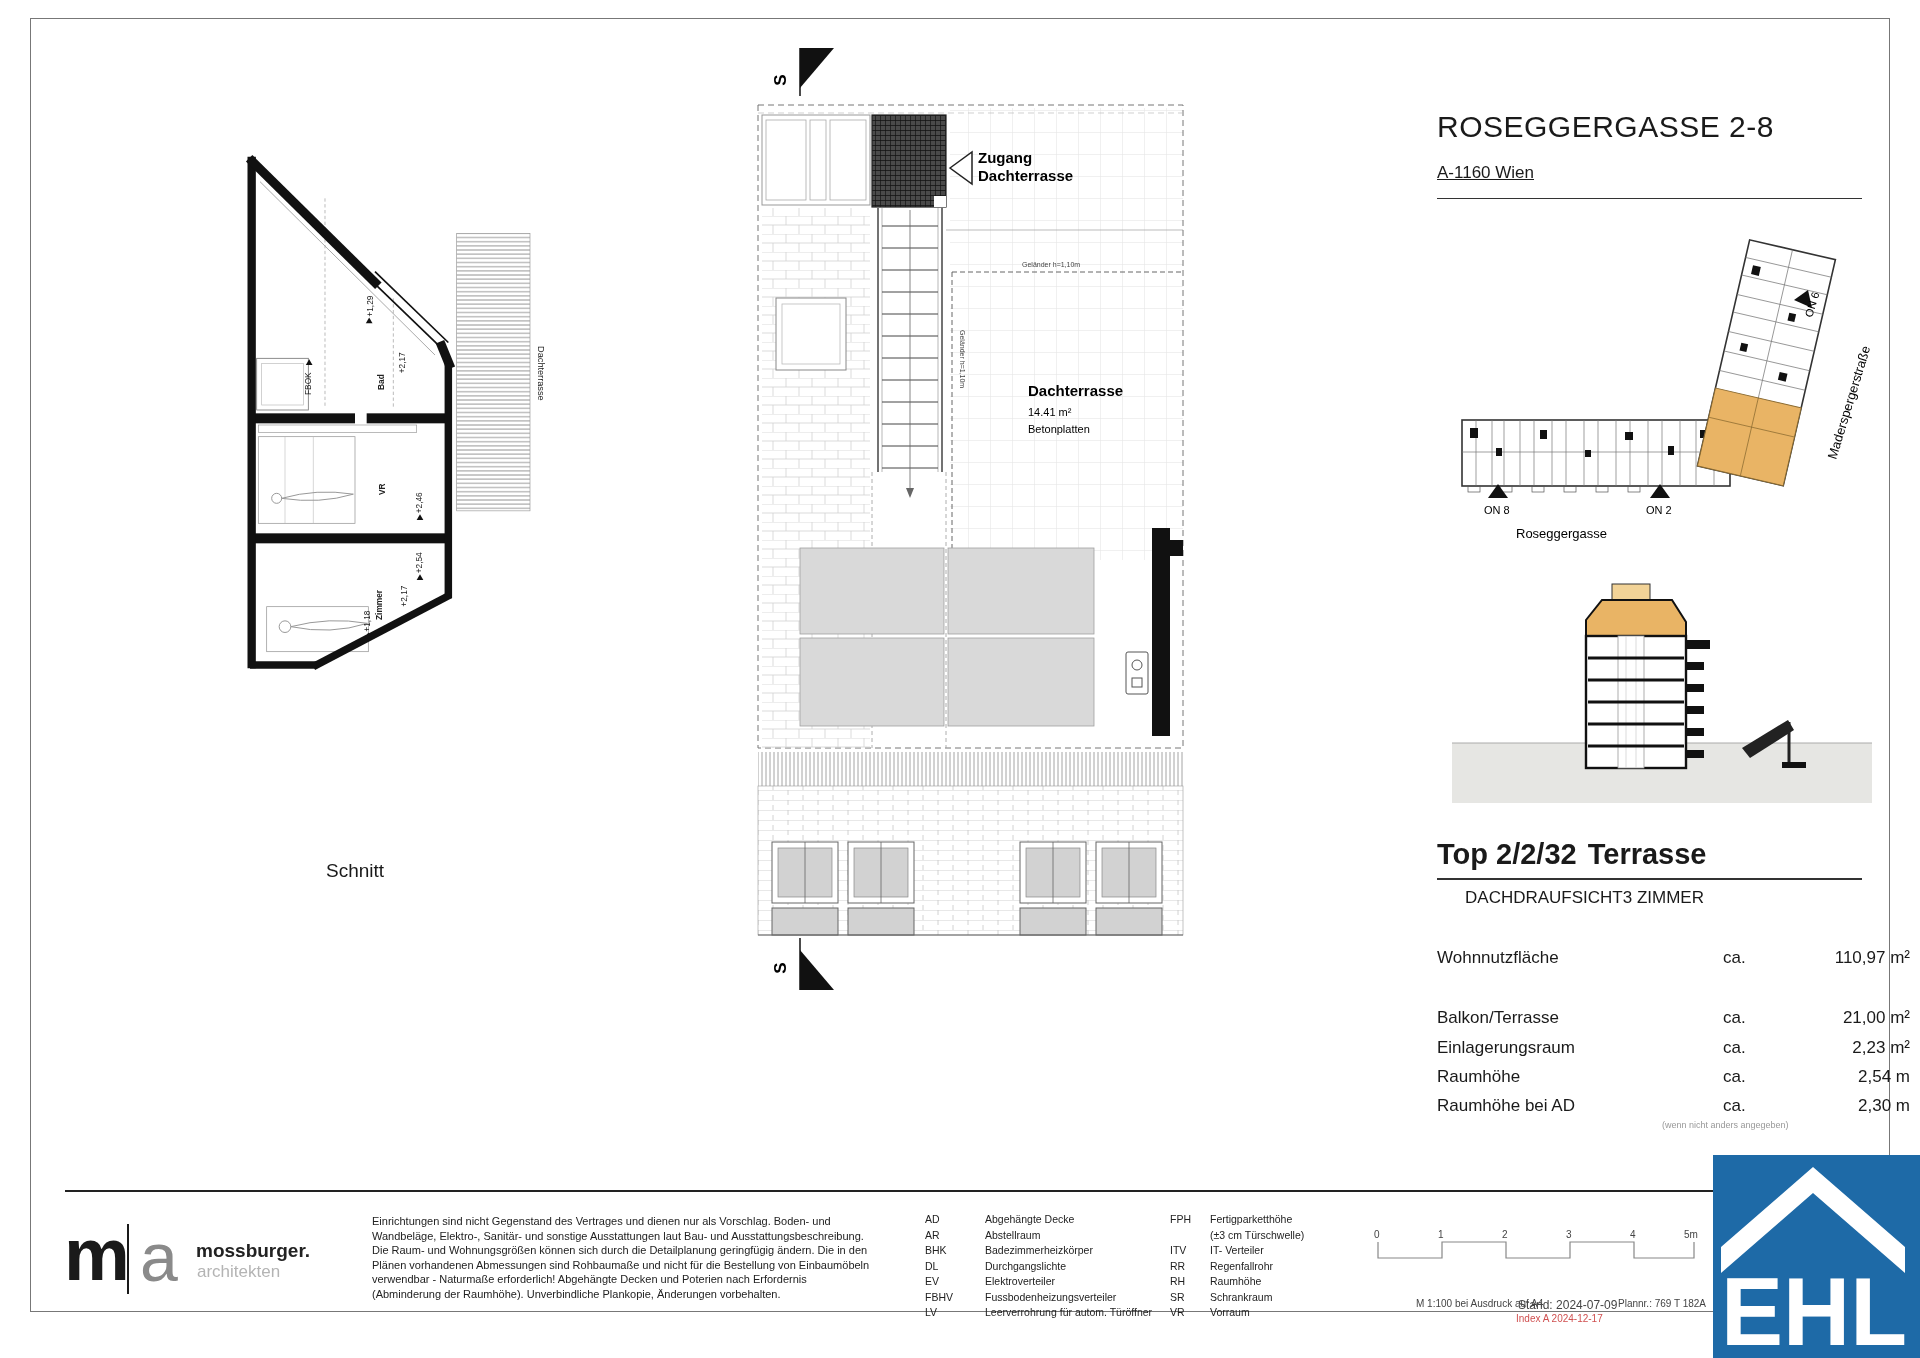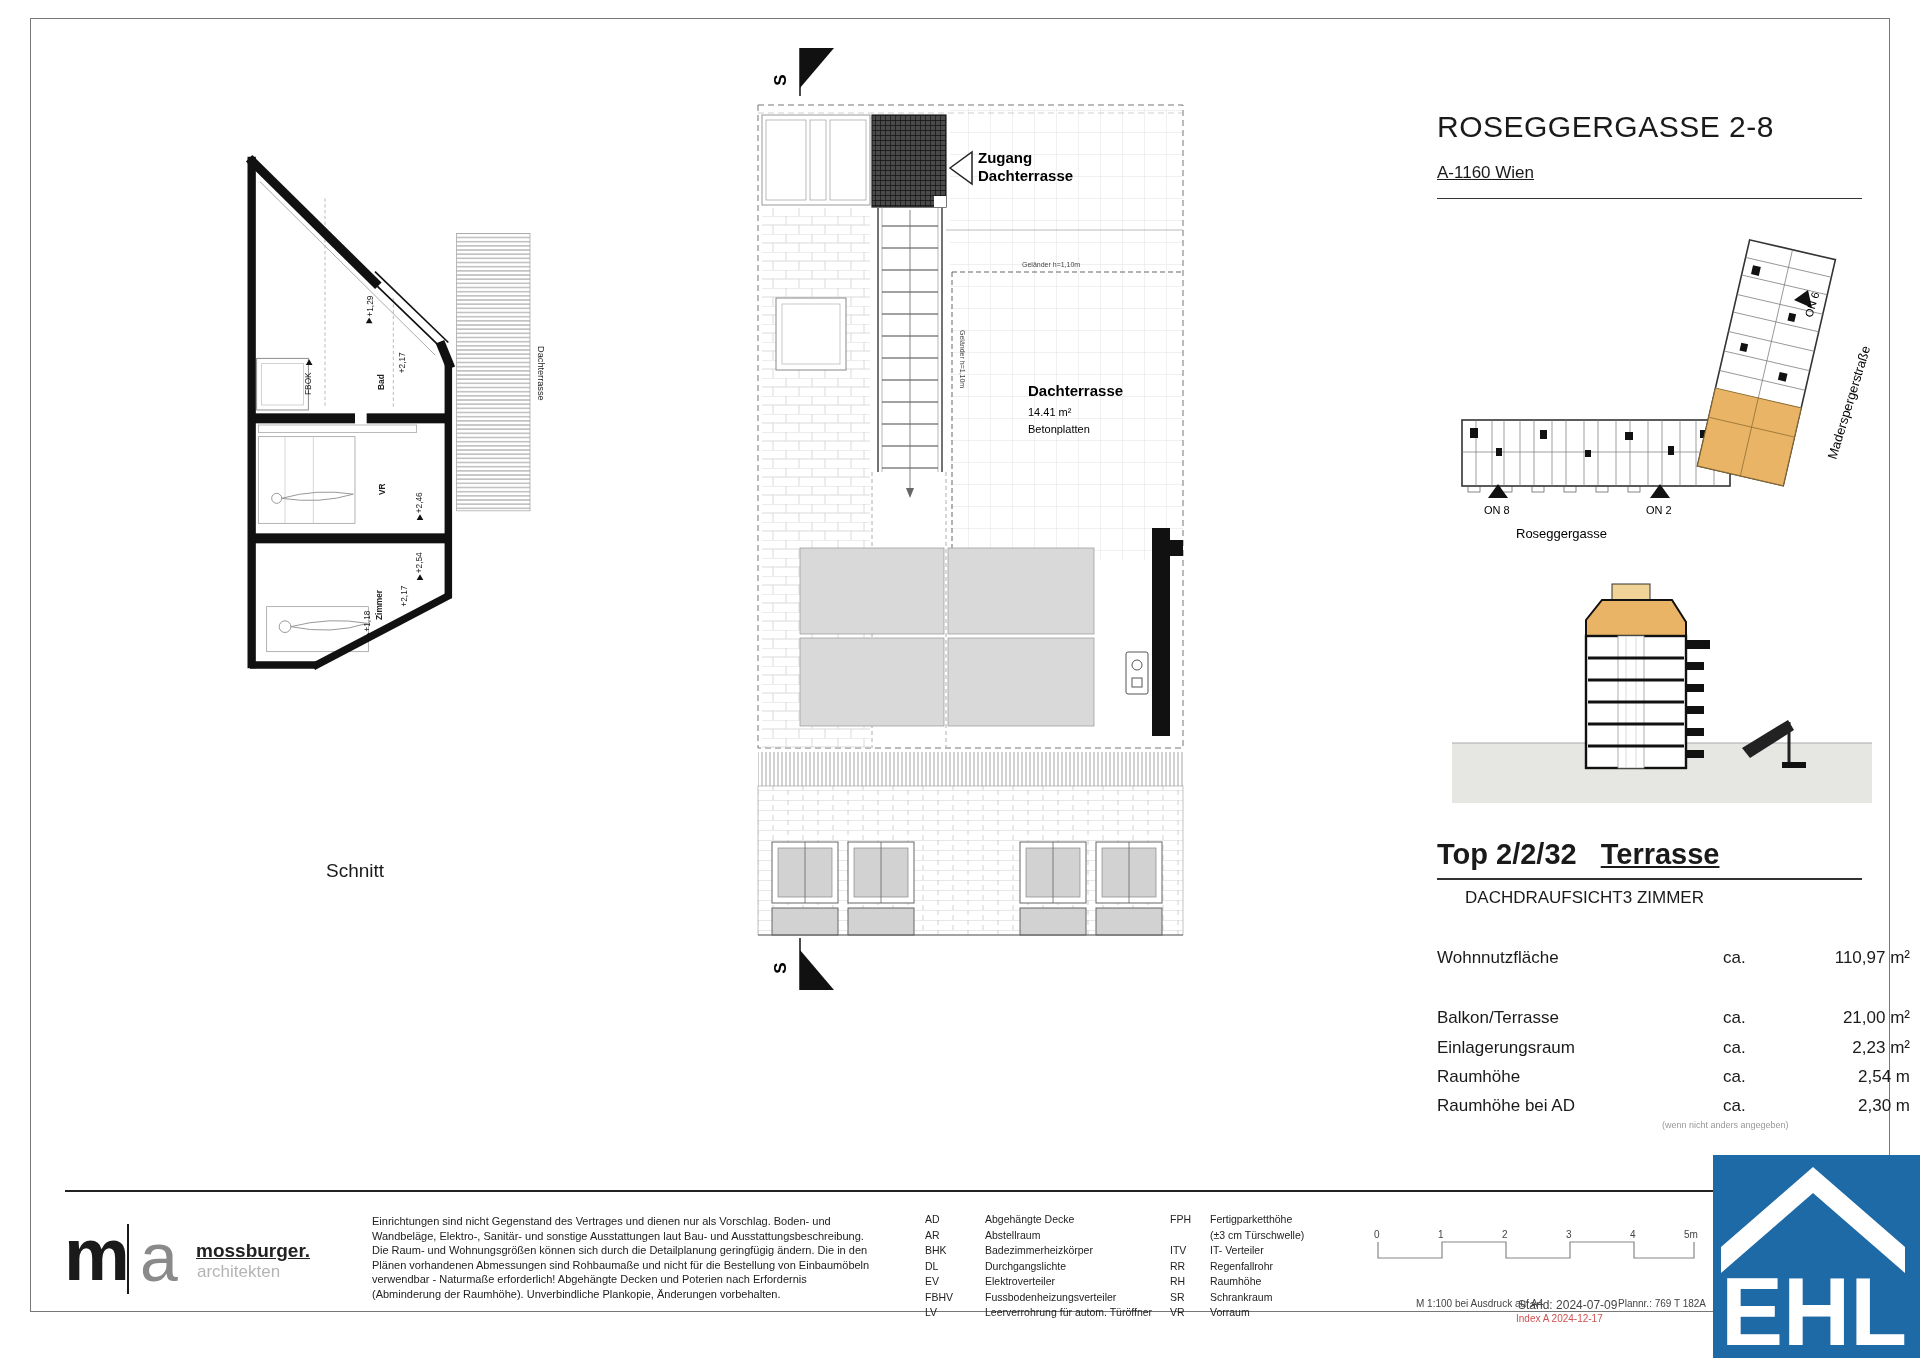--- a/index.html
+++ b/index.html
@@ -6,33 +6,33 @@
   body{width:1920px;height:1358px;position:relative;overflow:hidden;
        font-family:"Liberation Sans",sans-serif;color:#1a1a1a;}
   .abs{position:absolute;}
   .frame{left:30px;top:18px;width:1858px;height:1292px;border:1px solid #777;}
   .h1{left:1437px;top:110px;font-size:30px;font-weight:normal;letter-spacing:.5px;}
   .h1sub{left:1437px;top:163px;font-size:17px;text-decoration:underline;}
   .rule{background:#333;height:1px;}
   .rule1{left:1437px;top:198px;width:425px;}
   .rule2{left:1437px;top:878px;width:425px;height:2px;}
   .h2{left:1437px;top:838px;font-size:29px;font-weight:bold;}
-  .h2 .suffix{margin-left:24px;text-decoration:underline;}
+  .h2 .suffix{margin-left:11px;}
   .dachrow{left:1372px;top:888px;width:425px;display:flex;justify-content:center;font-size:17px;}
   .inforow{font-size:17px;}
   .inflabel{left:1437px;}
   .infca{left:1723px;}
   .infval{left:1738px;width:124px;text-align:right;margin-left:48px;}
   .note{left:1662px;top:1120px;width:200px;text-align:left;font-size:9px;color:#999;}
   .caption{left:295px;top:860px;width:120px;text-align:center;font-size:19px;}
   .footrule{left:65px;top:1190px;width:1692px;height:2px;background:#222;}
   .logo-m{left:64px;top:1218px;font-size:74px;font-weight:bold;line-height:74px;color:#1a1a1a;}
   .logo-bar{left:127px;top:1224px;width:2px;height:70px;background:#1a1a1a;}
   .logo-a{left:140px;top:1222px;font-size:68px;line-height:70px;color:#8a8a8a;}
-  .logo-name{left:196px;top:1240px;font-size:19px;font-weight:bold;color:#222;text-decoration:underline;}
+  .logo-name{left:196px;top:1240px;font-size:19px;font-weight:bold;color:#222;}
   .logo-prof{left:197px;top:1262px;font-size:17px;color:#b4b4b4;}
   .disclaimer{left:372px;top:1214px;width:505px;font-size:11px;line-height:14.6px;color:#222;}
   .abbrcol{font-size:10.5px;line-height:15.5px;color:#222;}
   .abbrcol .abrow{display:flex;}
   .col1{left:925px;top:1212px;width:240px;}
   .col1 .ab{width:60px;flex:0 0 60px;}
   .col2{left:1170px;top:1212px;width:170px;}
   .col2 .ab{width:40px;flex:0 0 40px;}
   .printnote{left:1372px;top:1298px;font-size:10px;color:#444;margin-left:44px;}
   .stand{left:1518px;top:1298px;font-size:12px;color:#444;}

